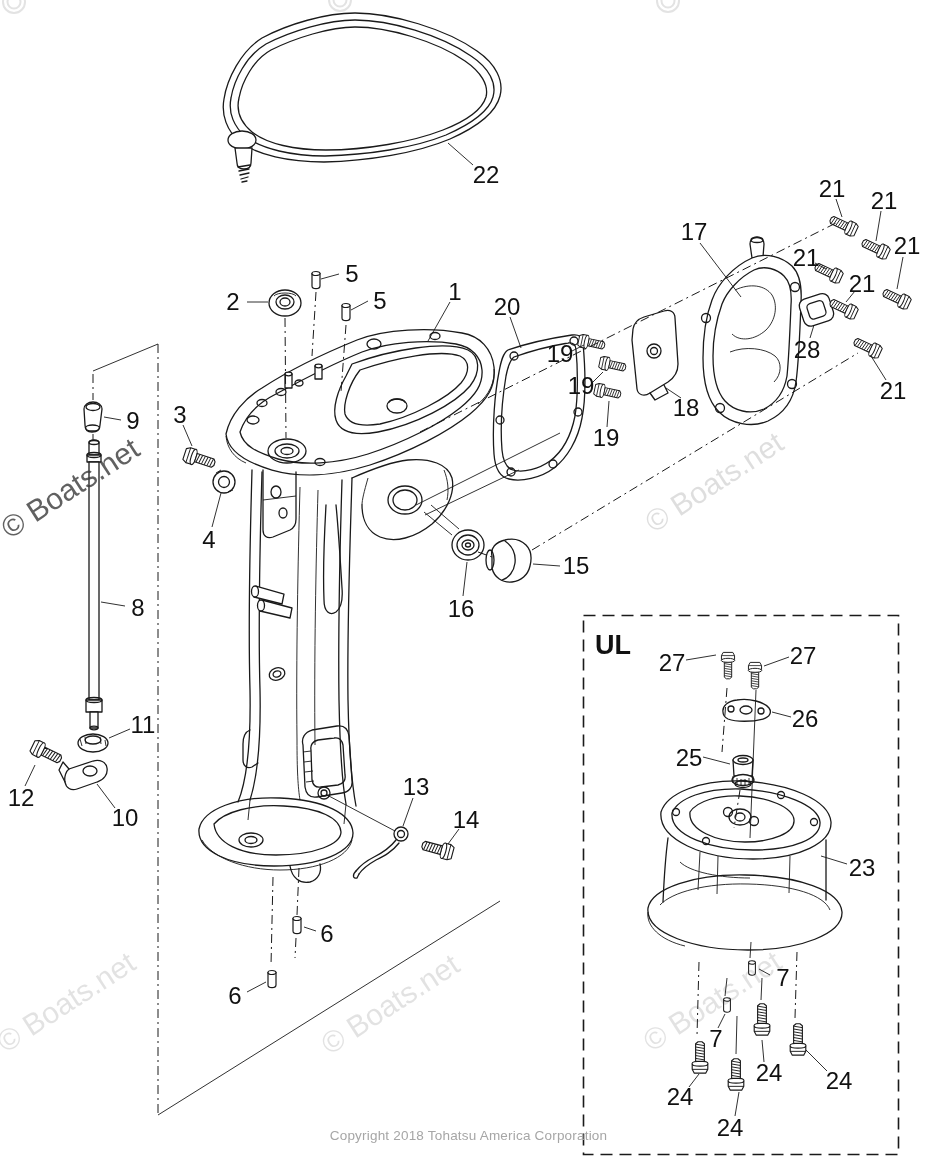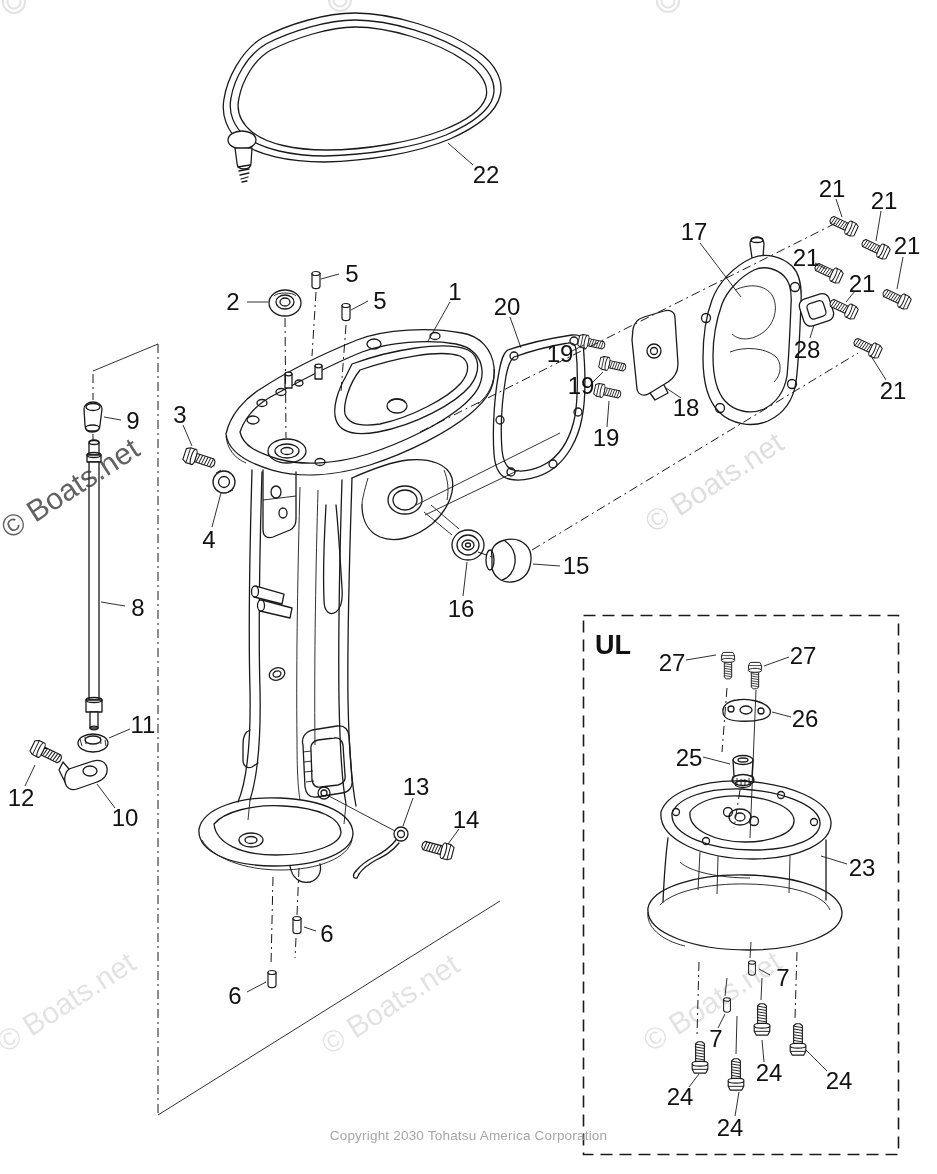--- a/index.html
+++ b/index.html
@@ -457,14 +457,14 @@
         <text x="862" y="867" text-anchor="middle" dominant-baseline="central" class="callout" font-size="24">23</text>
         <text x="783" y="977" text-anchor="middle" dominant-baseline="central" class="callout" font-size="24">7</text>
         <text x="716" y="1038" text-anchor="middle" dominant-baseline="central" class="callout" font-size="24">7</text>
         <text x="680" y="1096" text-anchor="middle" dominant-baseline="central" class="callout" font-size="24">24</text>
         <text x="769" y="1072" text-anchor="middle" dominant-baseline="central" class="callout" font-size="24">24</text>
         <text x="839" y="1080" text-anchor="middle" dominant-baseline="central" class="callout" font-size="24">24</text>
         <text x="730" y="1127" text-anchor="middle" dominant-baseline="central" class="callout" font-size="24">24</text>
       </g>
 </svg>
 
-<div class="copyright">Copyright 2030 Tohatsu America Corporation</div>
+<div class="copyright">Copyright 2018 Tohatsu America Corporation</div>
 </div>
 
 </body></html>

